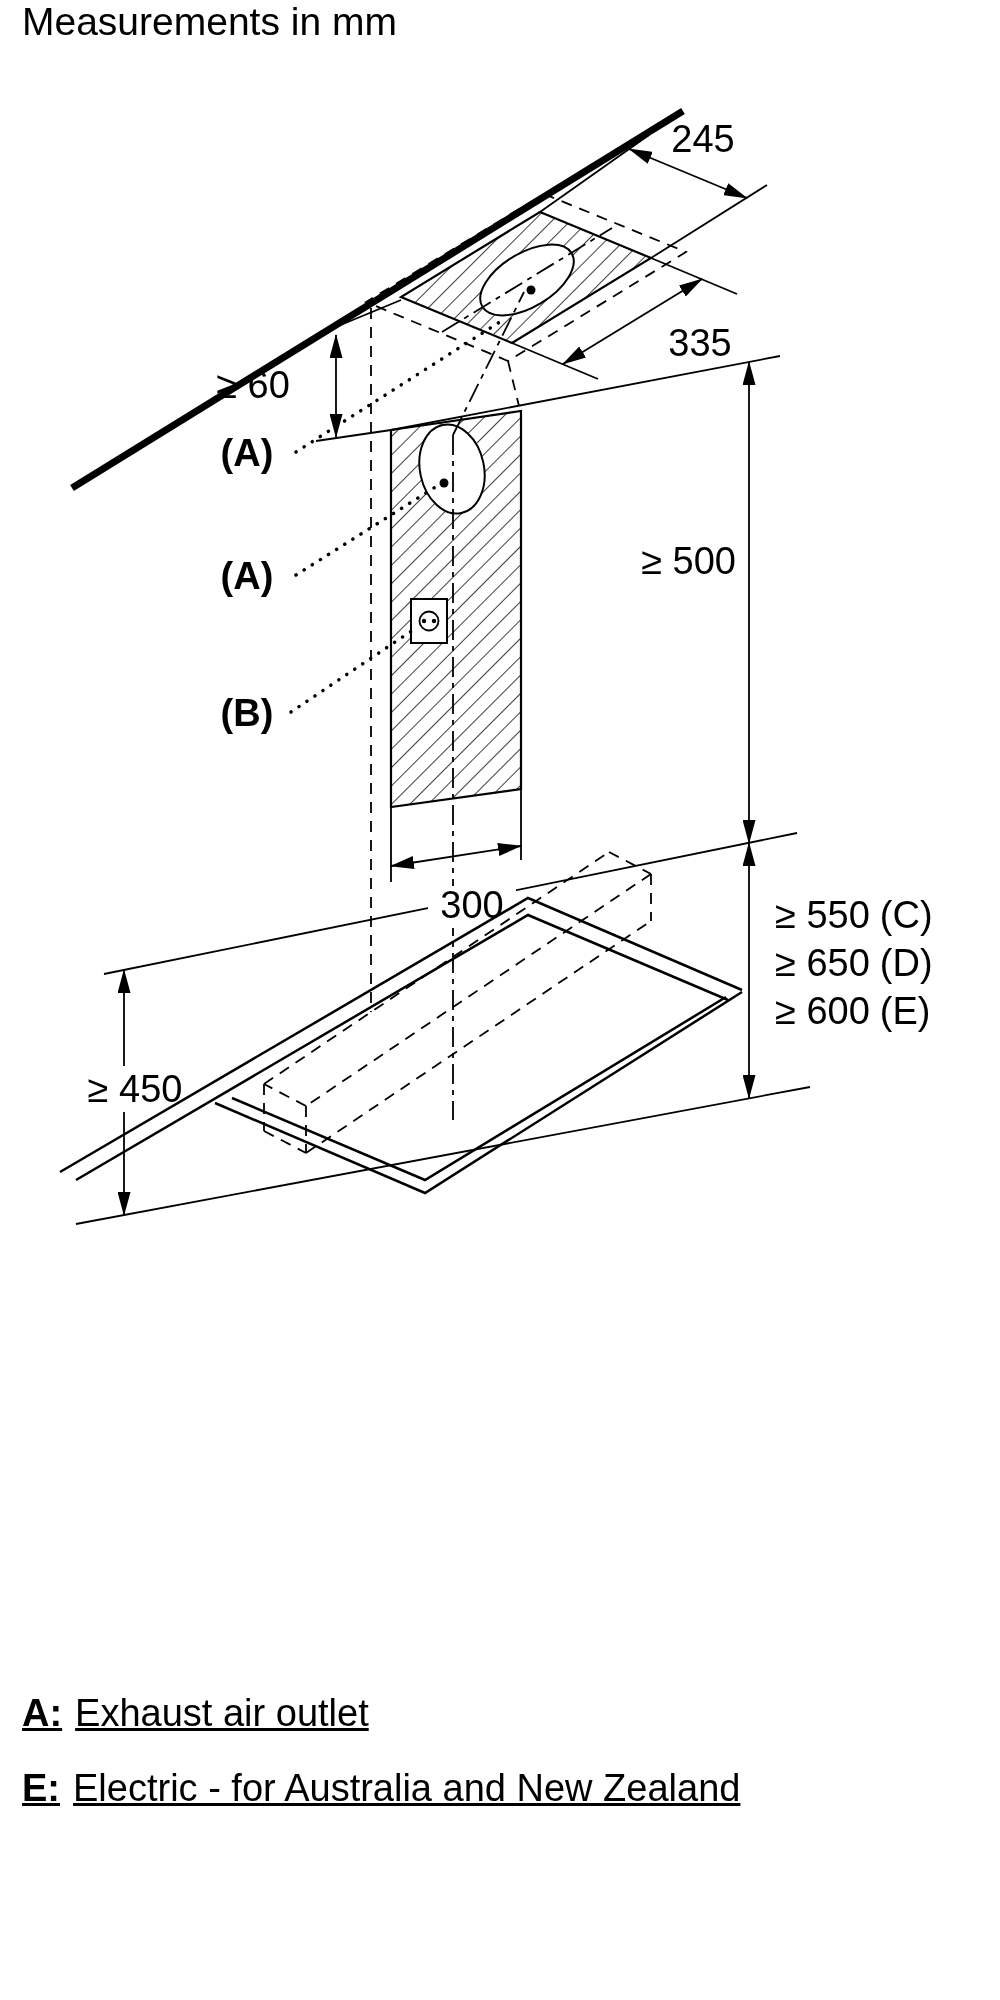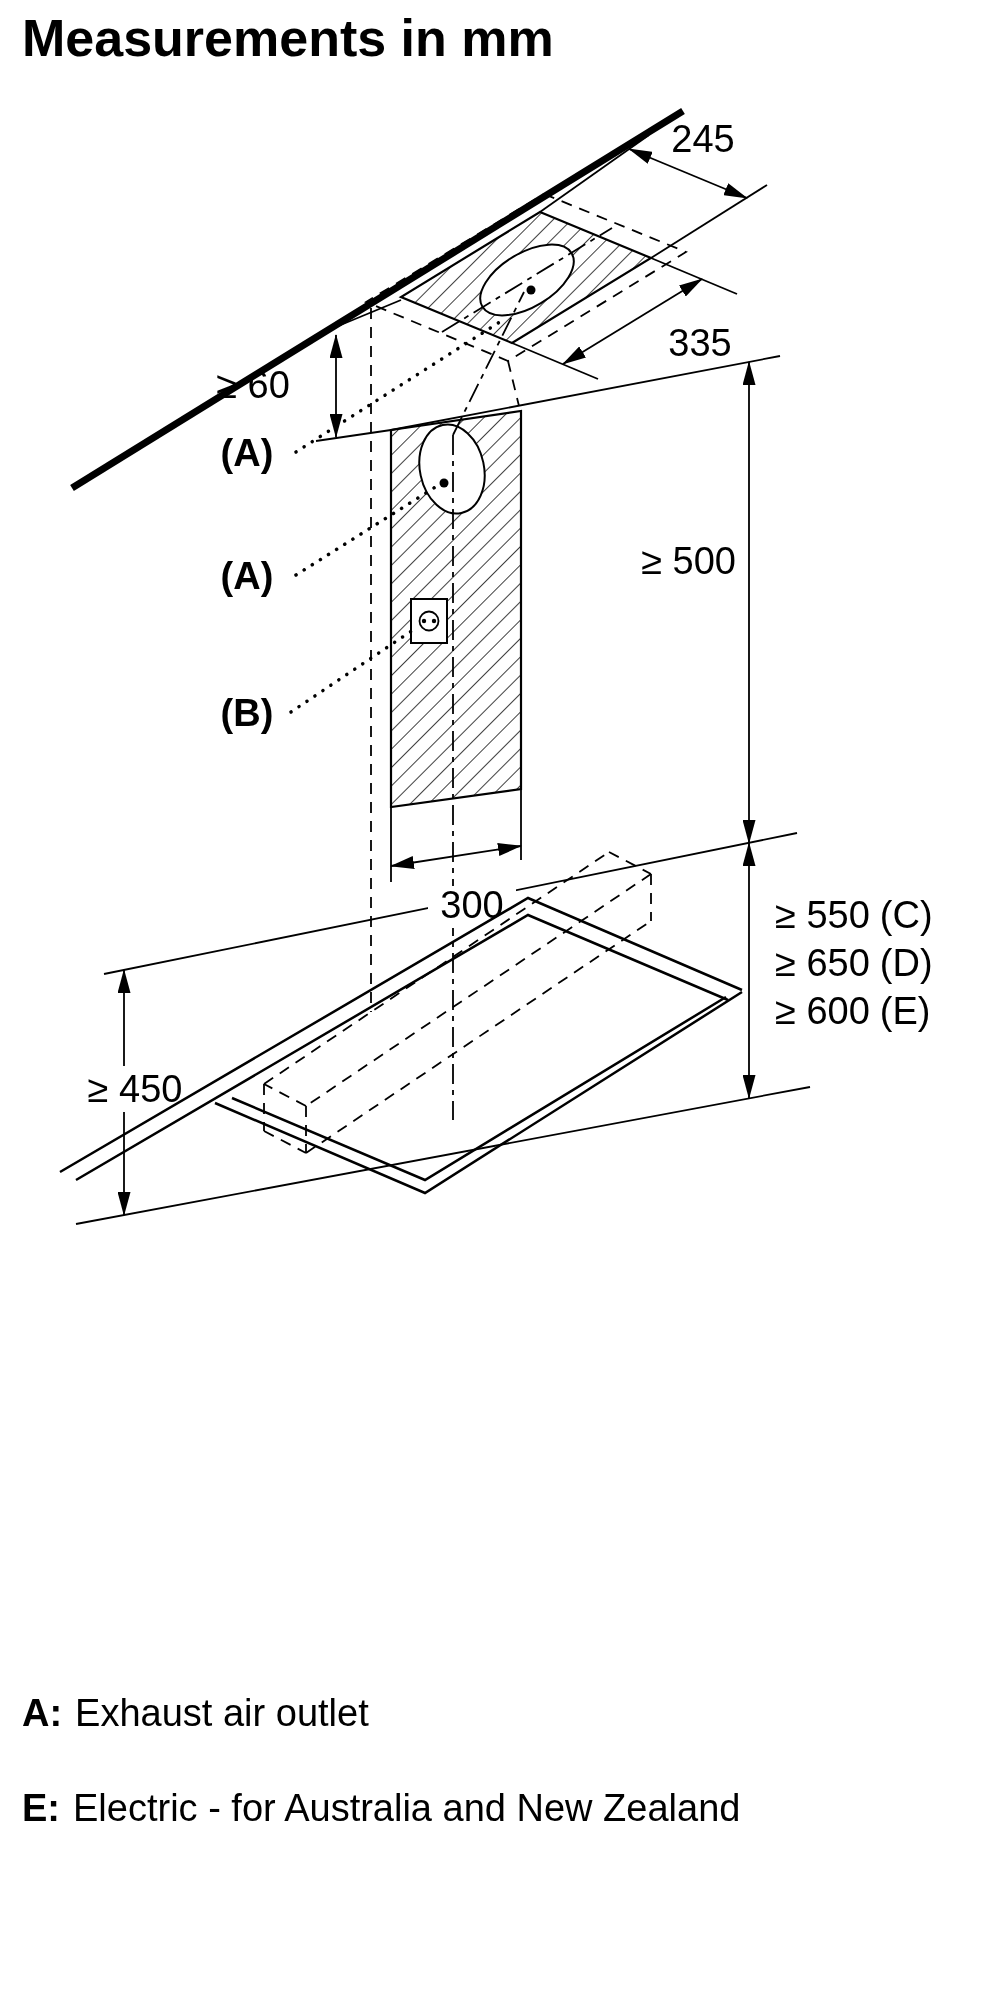--- a/index.html
+++ b/index.html
@@ -1,24 +1,24 @@
 <!DOCTYPE html>
 <html><head>
 <meta charset="utf-8">
 <style>
   html,body{margin:0;padding:0;background:#ffffff;}
   body{width:1000px;height:2000px;position:relative;font-family:"Liberation Sans","DejaVu Sans",sans-serif;color:#000;}
-  .page-title{position:absolute;left:22px;top:8px;font-size:52px;font-weight:700;white-space:nowrap;}
+  .page-title{position:absolute;left:22px;top:0;font-size:39px;font-weight:400;white-space:nowrap;}
   svg{position:absolute;left:0;top:0;}
   svg text{font-family:"Liberation Sans","DejaVu Sans",sans-serif;font-size:38px;fill:#000;}
   svg text.bold{font-weight:bold;}
-  .legend{position:absolute;left:22px;top:1689px;width:960px;font-size:38px;}
+  .legend{position:absolute;left:22px;top:1689px;width:960px;font-size:38px;text-decoration:underline;}
   .legend-row{line-height:48px;white-space:nowrap;}
   .legend-row .key{font-weight:bold;margin-right:13px;}
-  .legend-row.gap-above{margin-top:47px;}
+  .legend-row.gap-above{margin-top:27px;}
 </style>
 </head>
 <body>
 
 <div class="page-title">Measurements in mm</div>
 
 <svg width="1000" height="1660" viewBox="0 0 1000 1660">
   <defs>
     <pattern id="hatch" patternUnits="userSpaceOnUse" width="13" height="13" patternTransform="rotate(45)">
       <line x1="0" y1="0" x2="0" y2="13" stroke="#000" stroke-width="1.5"></line>

